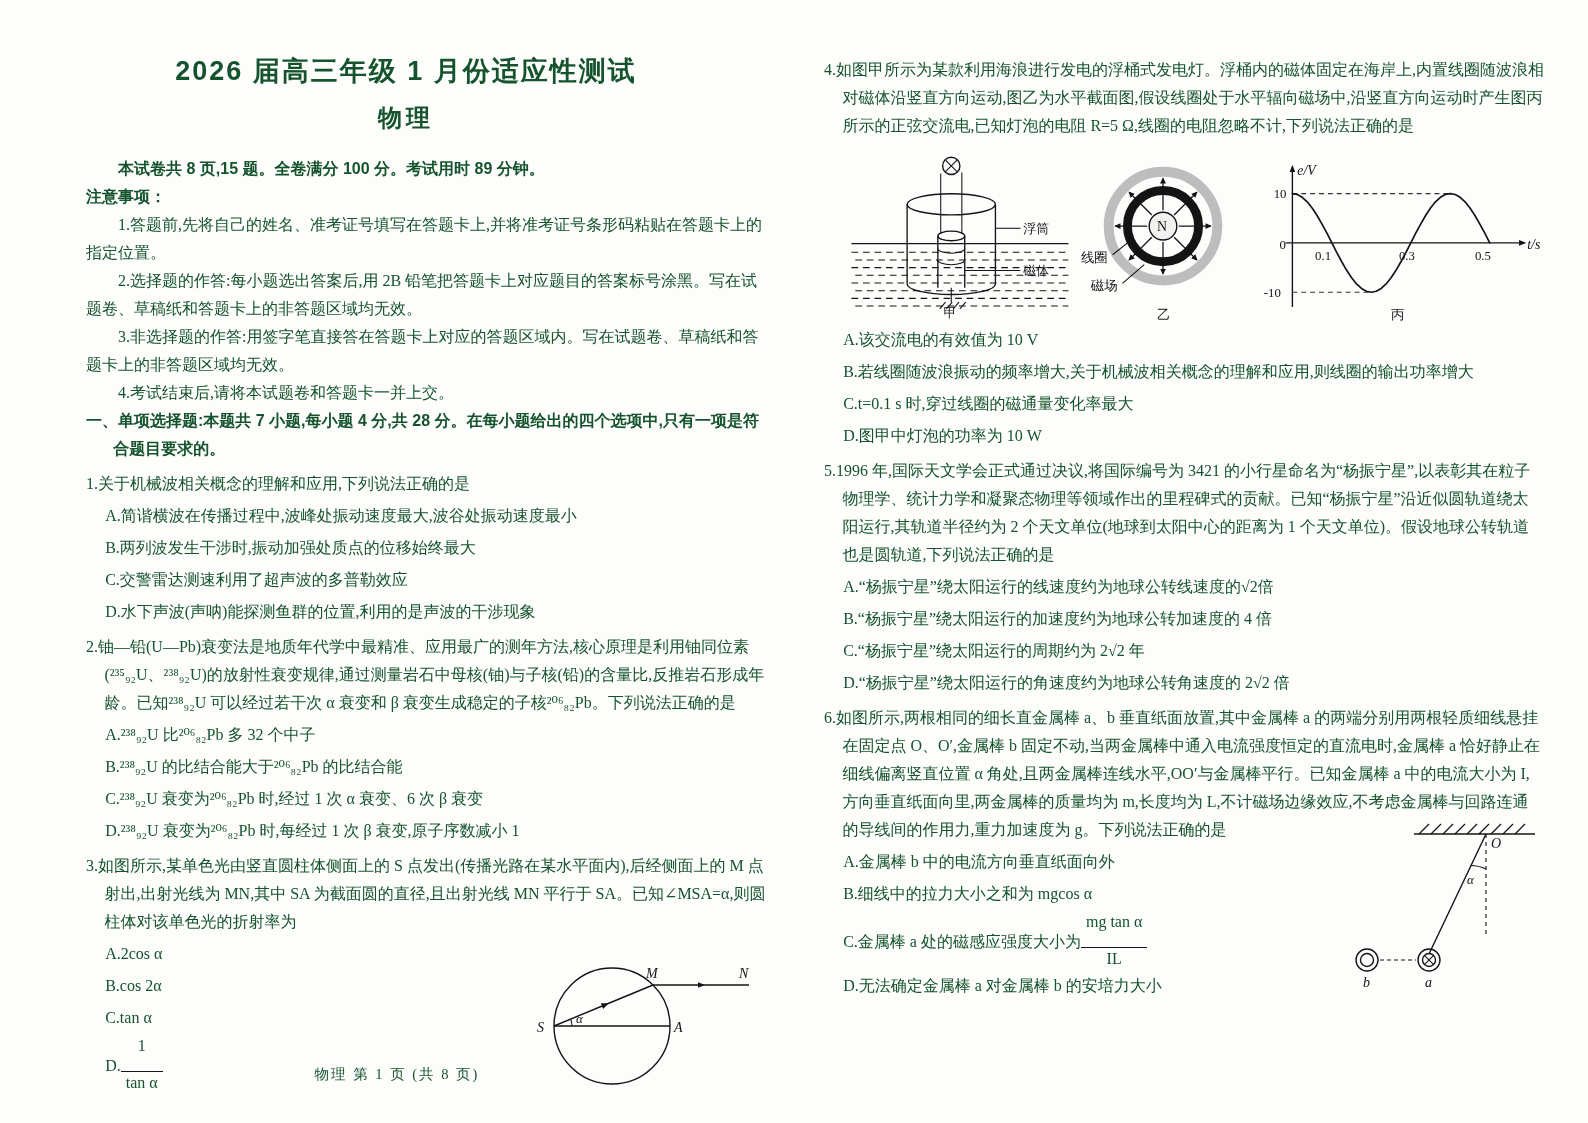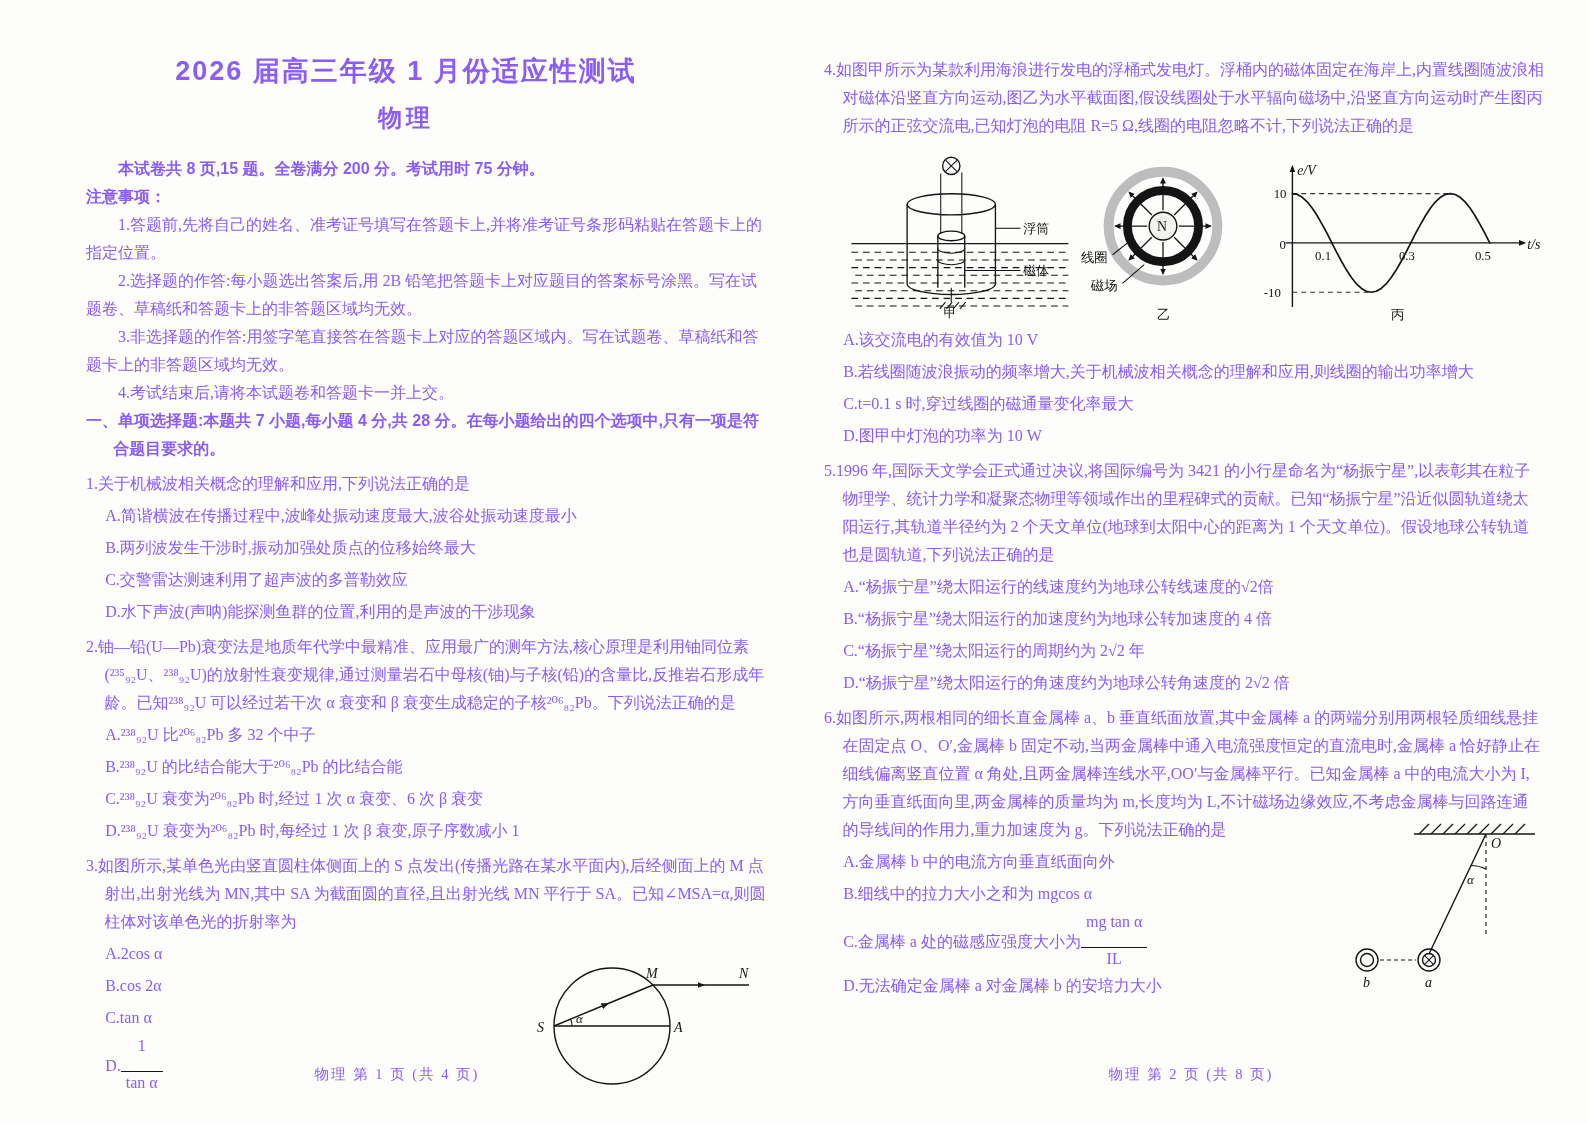--- a/index.html
+++ b/index.html
@@ -1,16 +1,16 @@
 <!DOCTYPE html>
 <html><head>
 <meta charset="utf-8">
 <style>
   html,body{margin:0;padding:0;background:#e8e8e6;}
-  .sheet{position:relative;width:1588px;height:1123px;background:#fdfdfb;color:#8b5cf6;
+  .sheet{position:relative;width:1588px;height:1123px;background:#fdfdfb;color:#14532d;
     font-family:"Liberation Serif","DejaVu Serif",serif;font-size:16px;line-height:1.75;
     overflow:hidden;display:flex;}
   .page{position:relative;box-sizing:border-box;}
   .page-1{width:794px;padding:40px 28px 0 86px;}
   .page-2{width:794px;padding:48px 44px 0 30px;}
   h1.title{font-family:"Liberation Sans","DejaVu Sans",sans-serif;font-weight:700;
     font-size:27px;text-align:center;margin:8px 40px 2px 0;letter-spacing:2px;}
   h2.subtitle{font-family:"Liberation Sans","DejaVu Sans",sans-serif;font-weight:700;
     font-size:24px;text-align:center;margin:0 40px 16px 0;letter-spacing:4px;}
   p{margin:0;}
@@ -39,21 +39,21 @@
 </style>
 </head>
 <body>
 
 <div class="sheet">
 
   <div class="page page-1">
     <h1 class="title">2026 届高三年级 1 月份适应性测试</h1>
     <h2 class="subtitle">物理</h2>
 
-    <p class="bold indent">本试卷共 8 页,15 题。全卷满分 200 分。考试用时 75 分钟。</p>
+    <p class="bold indent">本试卷共 8 页,15 题。全卷满分 100 分。考试用时 89 分钟。</p>
     <p class="bold">注意事项：</p>
     <p class="indent">1.答题前,先将自己的姓名、准考证号填写在答题卡上,并将准考证号条形码粘贴在答题卡上的指定位置。</p>
     <p class="indent">2.选择题的作答:每小题选出答案后,用 2B 铅笔把答题卡上对应题目的答案标号涂黑。写在试题卷、草稿纸和答题卡上的非答题区域均无效。</p>
     <p class="indent">3.非选择题的作答:用签字笔直接答在答题卡上对应的答题区域内。写在试题卷、草稿纸和答题卡上的非答题区域均无效。</p>
     <p class="indent">4.考试结束后,请将本试题卷和答题卡一并上交。</p>
 
     <p class="bold hang">一、单项选择题:本题共 7 小题,每小题 4 分,共 28 分。在每小题给出的四个选项中,只有一项是符合题目要求的。</p>
 
     <div class="question">
       <p class="stem">1.关于机械波相关概念的理解和应用,下列说法正确的是</p>
@@ -94,21 +94,21 @@
             <text class="var" x="10" y="96">S</text>
             <text class="var" x="147" y="96">A</text>
             <text class="var" x="119" y="42">M</text>
             <text class="var" x="212" y="42">N</text>
             <text class="var num" x="49" y="87">α</text>
           </svg>
         </div>
       </div>
     </div>
 
-    <div class="footer">物理 第 1 页 (共 4 页)</div>
+    <div class="footer">物理 第 1 页 (共 8 页)</div>
   </div>
 
   <div class="page page-2">
 
     <div class="question">
       <p class="stem" style="margin-top:8px;">4.如图甲所示为某款利用海浪进行发电的浮桶式发电灯。浮桶内的磁体固定在海岸上,内置线圈随波浪相对磁体沿竖直方向运动,图乙为水平截面图,假设线圈处于水平辐向磁场中,沿竖直方向运动时产生图丙所示的正弦交流电,已知灯泡的电阻 R=5 Ω,线圈的电阻忽略不计,下列说法正确的是</p>
 
       <div class="figrow">
 
         <svg width="240" height="174" viewBox="0 0 250 174">
@@ -264,15 +264,14 @@
           <text class="var" x="106" y="173">a</text>
         </svg>
       </div>
 
       <p class="option">A.金属棒 b 中的电流方向垂直纸面向外</p>
       <p class="option">B.细线中的拉力大小之和为 mgcos α</p>
       <p class="option"><span>C.金属棒 a 处的磁感应强度大小为</span><span class="frac"><span class="fnum">mg tan α</span><span class="fden">IL</span></span></p>
       <p class="option">D.无法确定金属棒 a 对金属棒 b 的安培力大小</p>
     </div>
 
-    <div class="footer">物理 第 2 页 (共 8 页)</div>
   </div>
 </div>
 
 </body></html>

